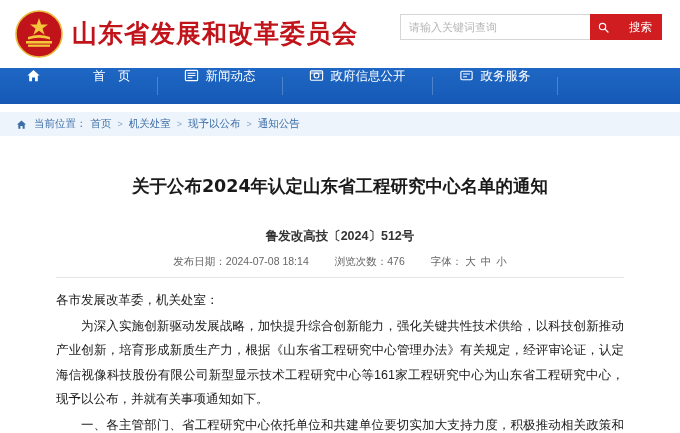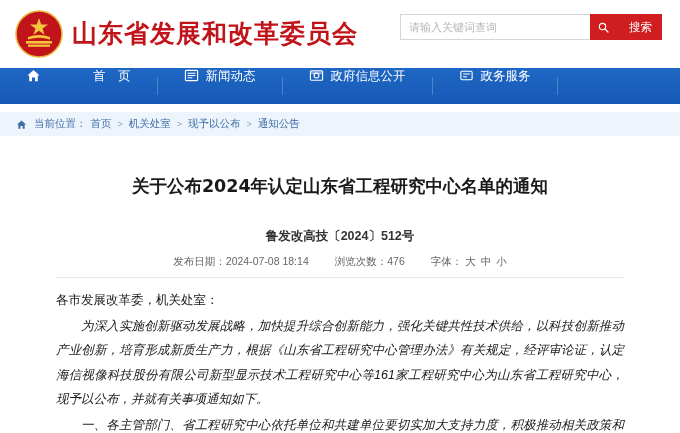--- a/index.html
+++ b/index.html
@@ -157,21 +157,21 @@
   .meta .fs-opts span { cursor:pointer; }
 
   .body-text {
     margin-top: 10px;
     font-size: 12.5px;
     line-height: 1.95;
     color: #1a1a1a;
     text-align: justify;
   }
   .body-text p { margin: 0 0 2px 0; }
-  .indent { text-indent: 2em; font-style: italic; }
+  .indent { text-indent: 2em; }
 </style>
 </head>
 <body>
 
 <div class="page">
 
   <div class="header">
     <div class="emblem">
       <svg width="50" height="50" viewBox="0 0 50 50">
         <circle cx="25" cy="25" r="23" fill="#c1141a"></circle>

